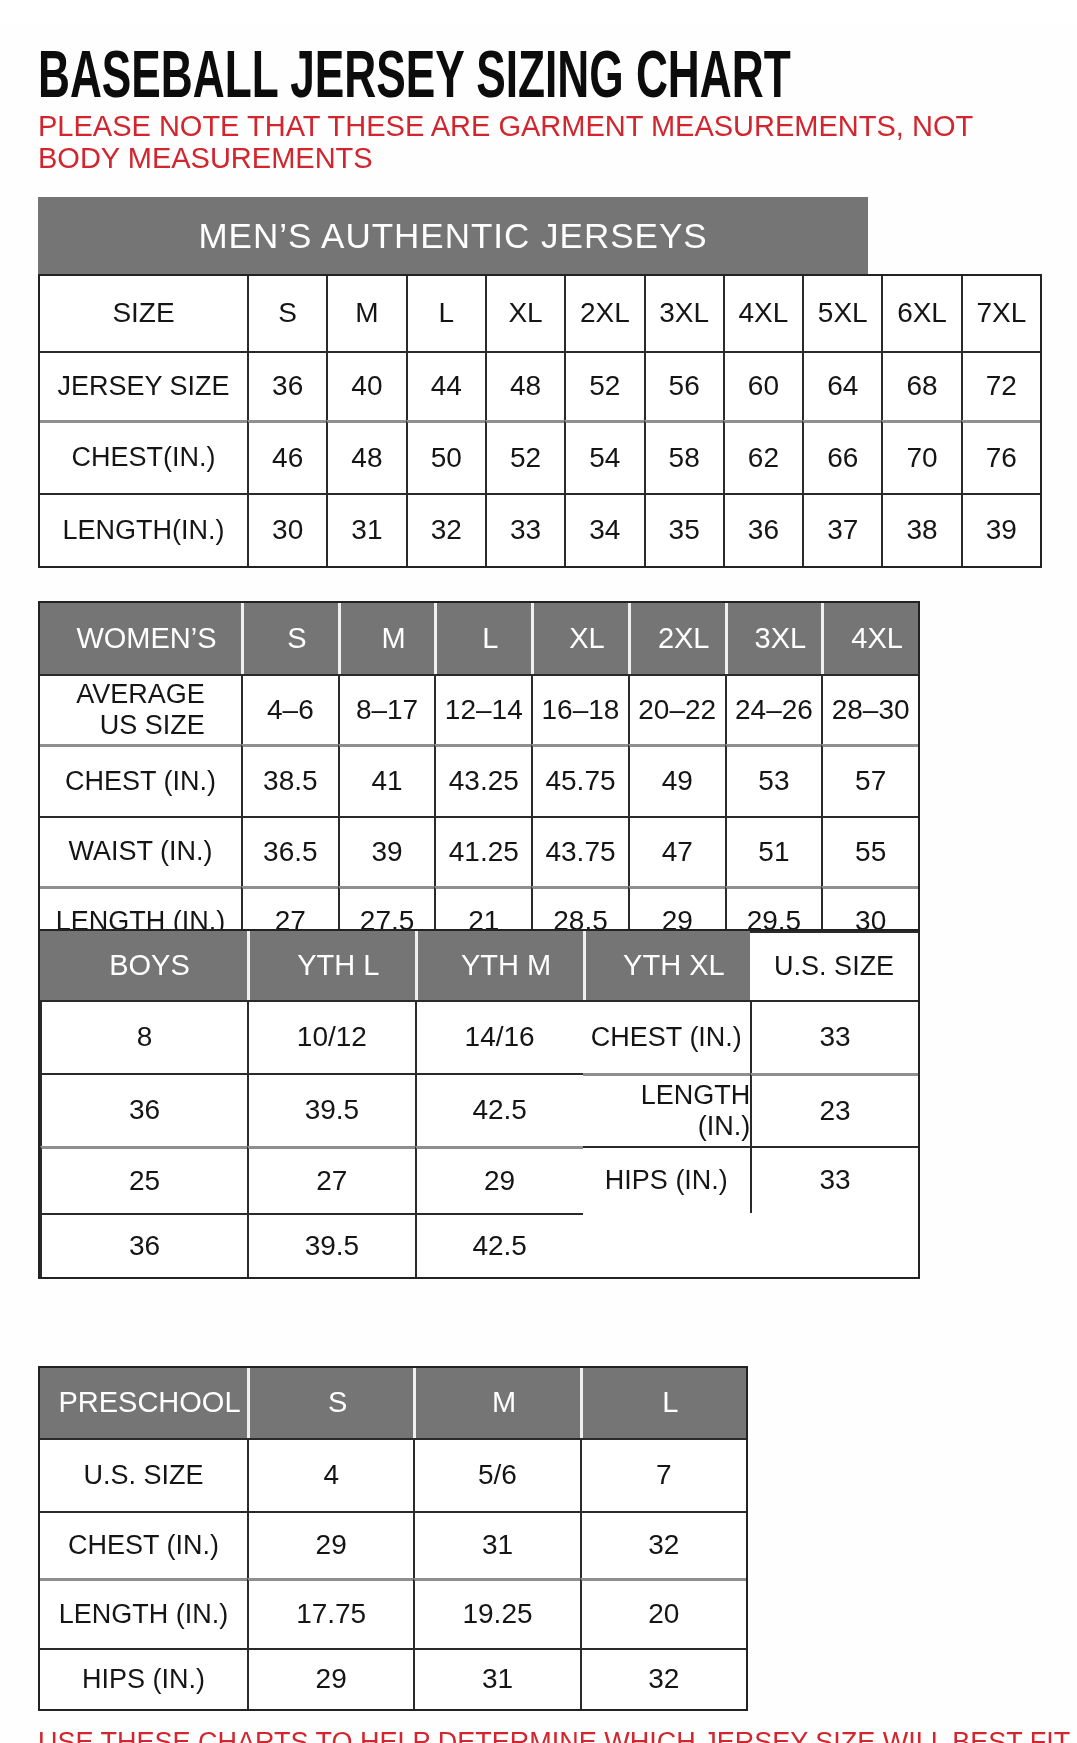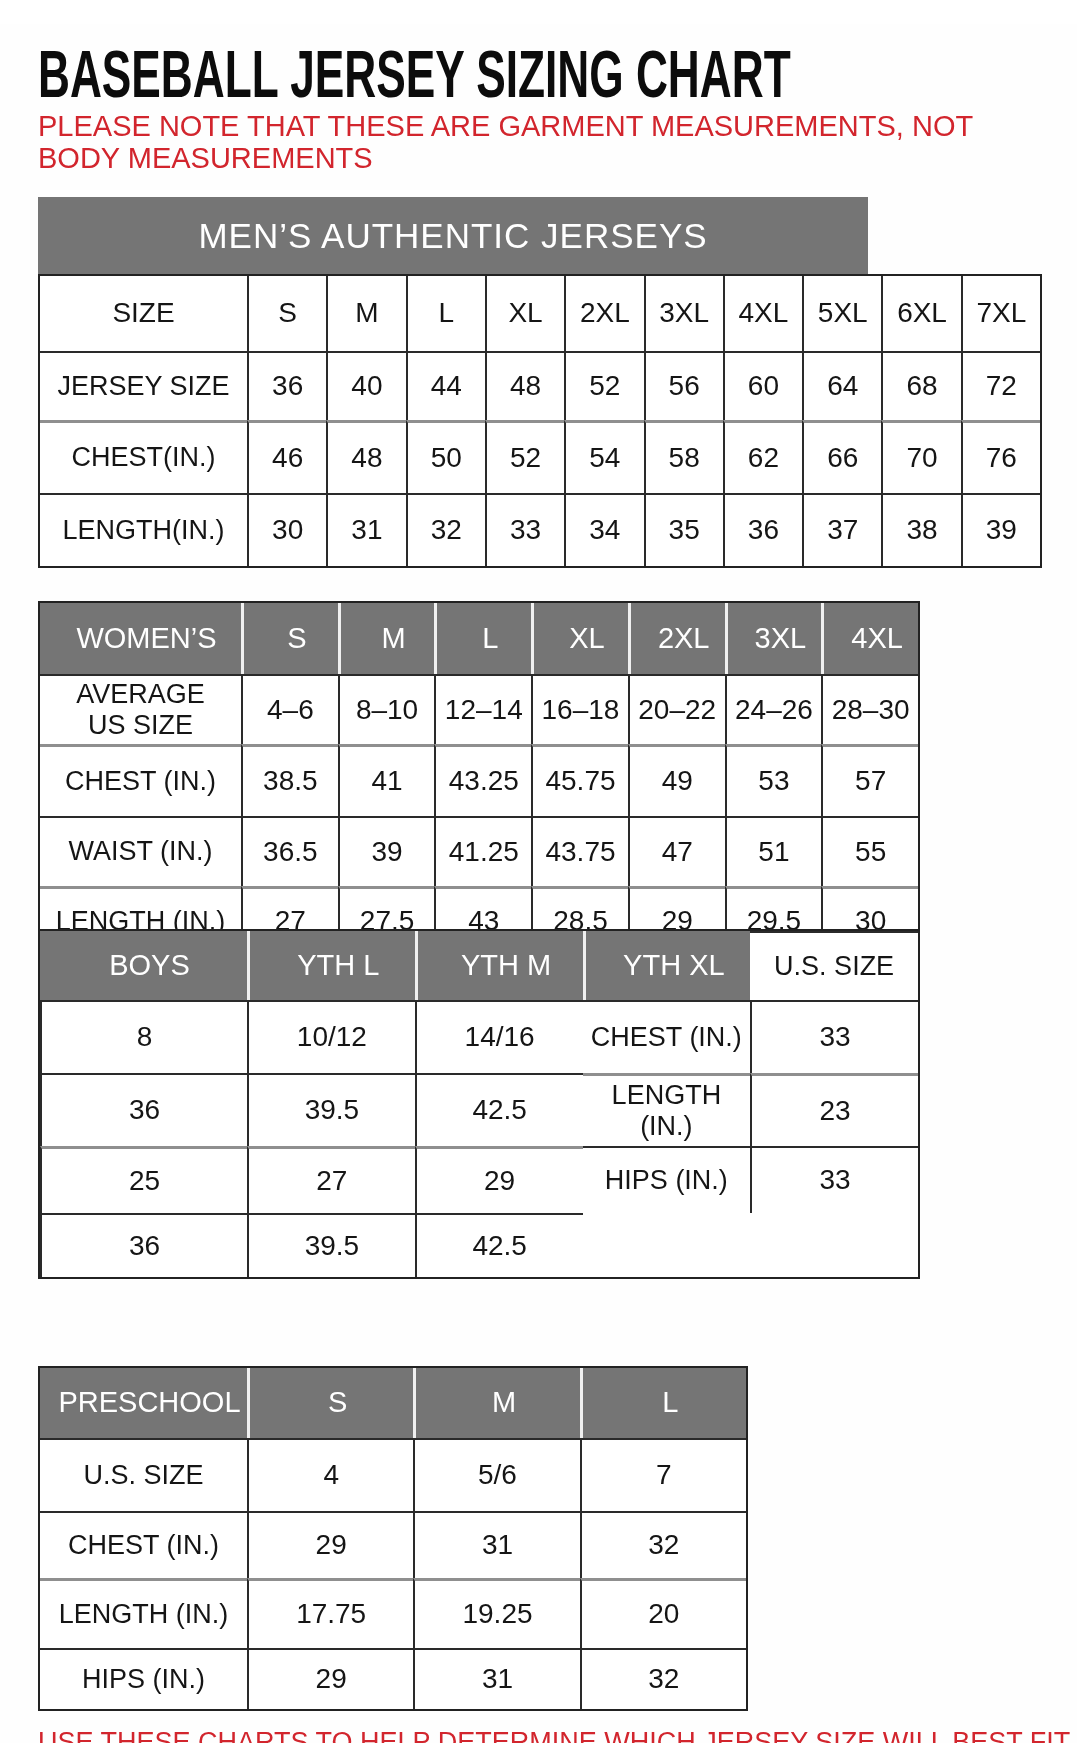--- a/index.html
+++ b/index.html
@@ -55,21 +55,21 @@
 
   .cell {
     display: flex; align-items: center; justify-content: center;
     border-left: 2px solid #2a2a2a; border-top: 2px solid #2a2a2a;
     font-size: 28px; color: #151515;
     text-align: center; white-space: pre-line; line-height: 1.15;
     overflow: hidden;
   }
   .c0 { border-left: none; }
   .r0 { border-top: none; }
-  .lbl { font-size: 27px; }
+  .lbl { font-size: 27px; text-align: right; }
   .sep { border-top: 3px solid #8f8f8f; }
   .hdr-gray { background: #757575; color: #ffffff; font-size: 29px; padding-left: 12px; }
   .hdr-gray:not(.c0) { border-left: 3px solid #f0f0f0; }
   .hdr-plain { font-size: 28px; }
 
   
   .footer {
     position: absolute; left: 38px; top: 1703px;
     font-size: 27px; color: #d2252d; white-space: nowrap;
   }
@@ -139,21 +139,21 @@
       <div class="cell hdr-gray r0">S</div>
       <div class="cell hdr-gray r0">M</div>
       <div class="cell hdr-gray r0">L</div>
       <div class="cell hdr-gray r0">XL</div>
       <div class="cell hdr-gray r0">2XL</div>
       <div class="cell hdr-gray r0">3XL</div>
       <div class="cell hdr-gray r0">4XL</div>
       <div class="cell lbl c0">AVERAGE
 US SIZE</div>
       <div class="cell ">4–6</div>
-      <div class="cell ">8–10</div>
+      <div class="cell ">8–17</div>
       <div class="cell ">12–14</div>
       <div class="cell ">16–18</div>
       <div class="cell ">20–22</div>
       <div class="cell ">24–26</div>
       <div class="cell ">28–30</div>
       <div class="cell lbl c0 sep">CHEST (IN.)</div>
       <div class="cell sep">38.5</div>
       <div class="cell sep">41</div>
       <div class="cell sep">43.25</div>
       <div class="cell sep">45.75</div>
@@ -164,21 +164,21 @@
       <div class="cell ">36.5</div>
       <div class="cell ">39</div>
       <div class="cell ">41.25</div>
       <div class="cell ">43.75</div>
       <div class="cell ">47</div>
       <div class="cell ">51</div>
       <div class="cell ">55</div>
       <div class="cell lbl c0 sep">LENGTH (IN.)</div>
       <div class="cell sep">27</div>
       <div class="cell sep">27.5</div>
-      <div class="cell sep">43</div>
+      <div class="cell sep">21</div>
       <div class="cell sep">28.5</div>
       <div class="cell sep">29</div>
       <div class="cell sep">29.5</div>
       <div class="cell sep">30</div>
     </div>
 
   <div class="g-table" id="t-boys">
       <div class="cell hdr-gray lbl c0 r0">BOYS</div>
       <div class="cell hdr-gray r0">YTH L</div>
       <div class="cell hdr-gray r0">YTH M</div>

